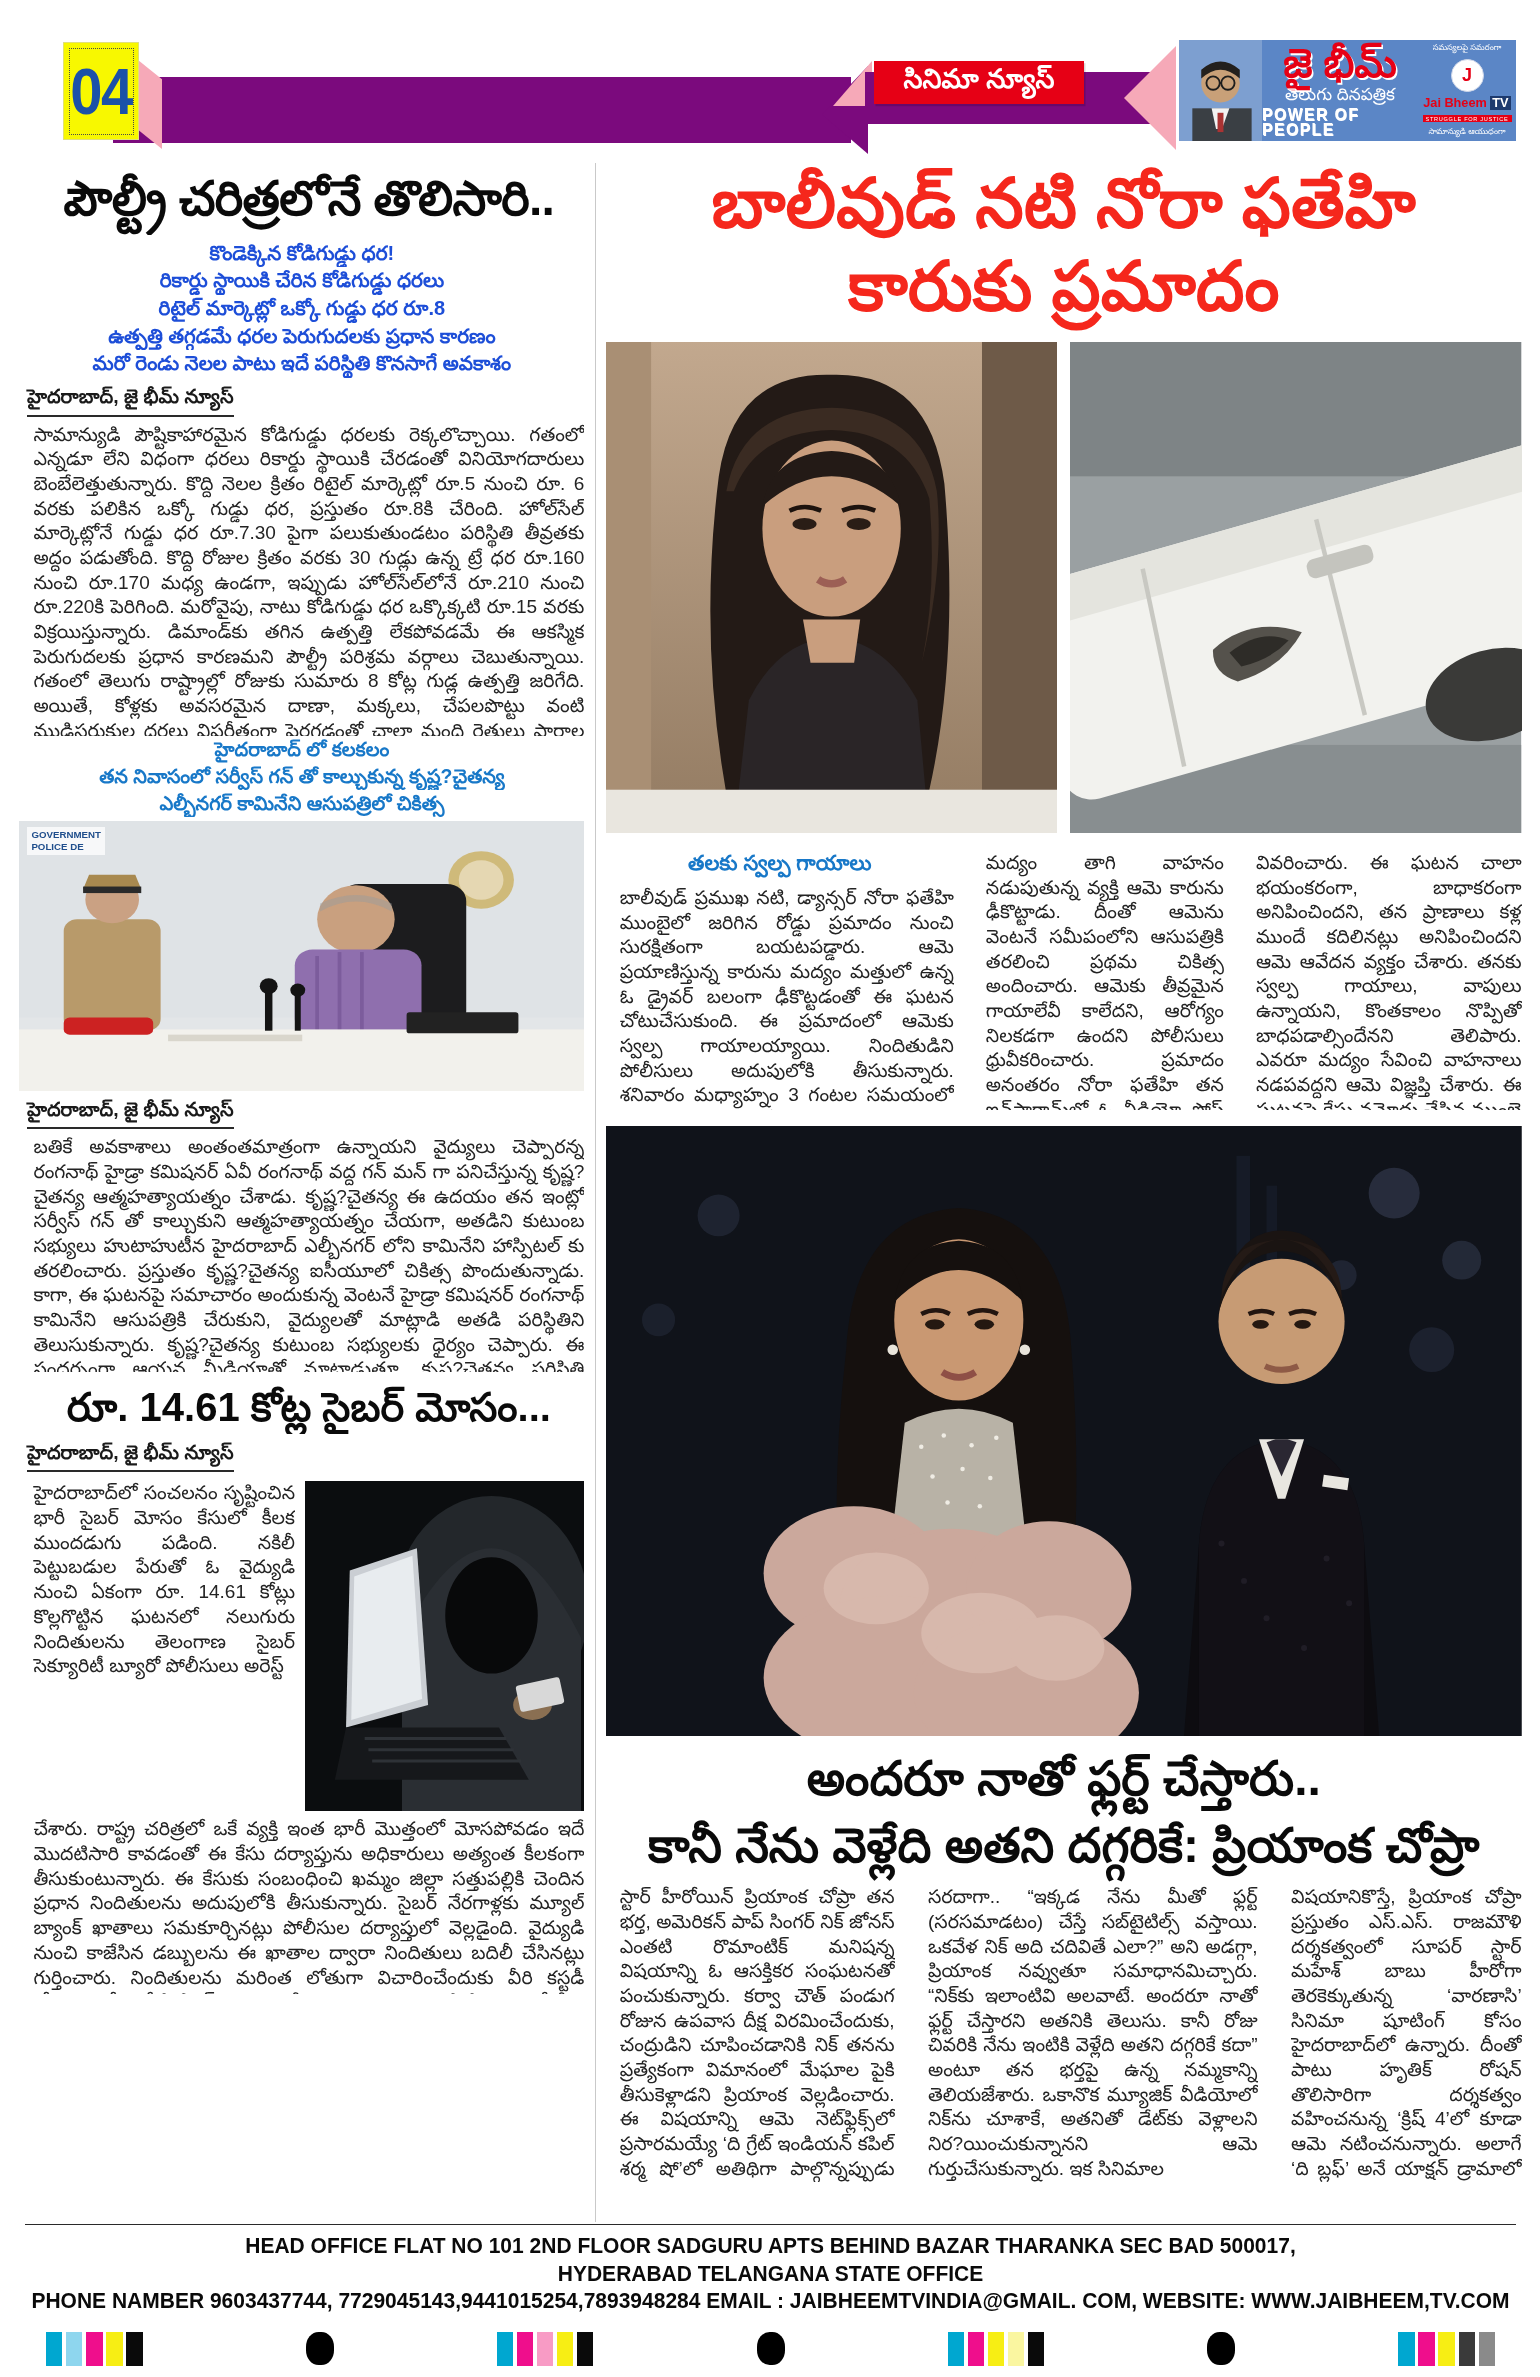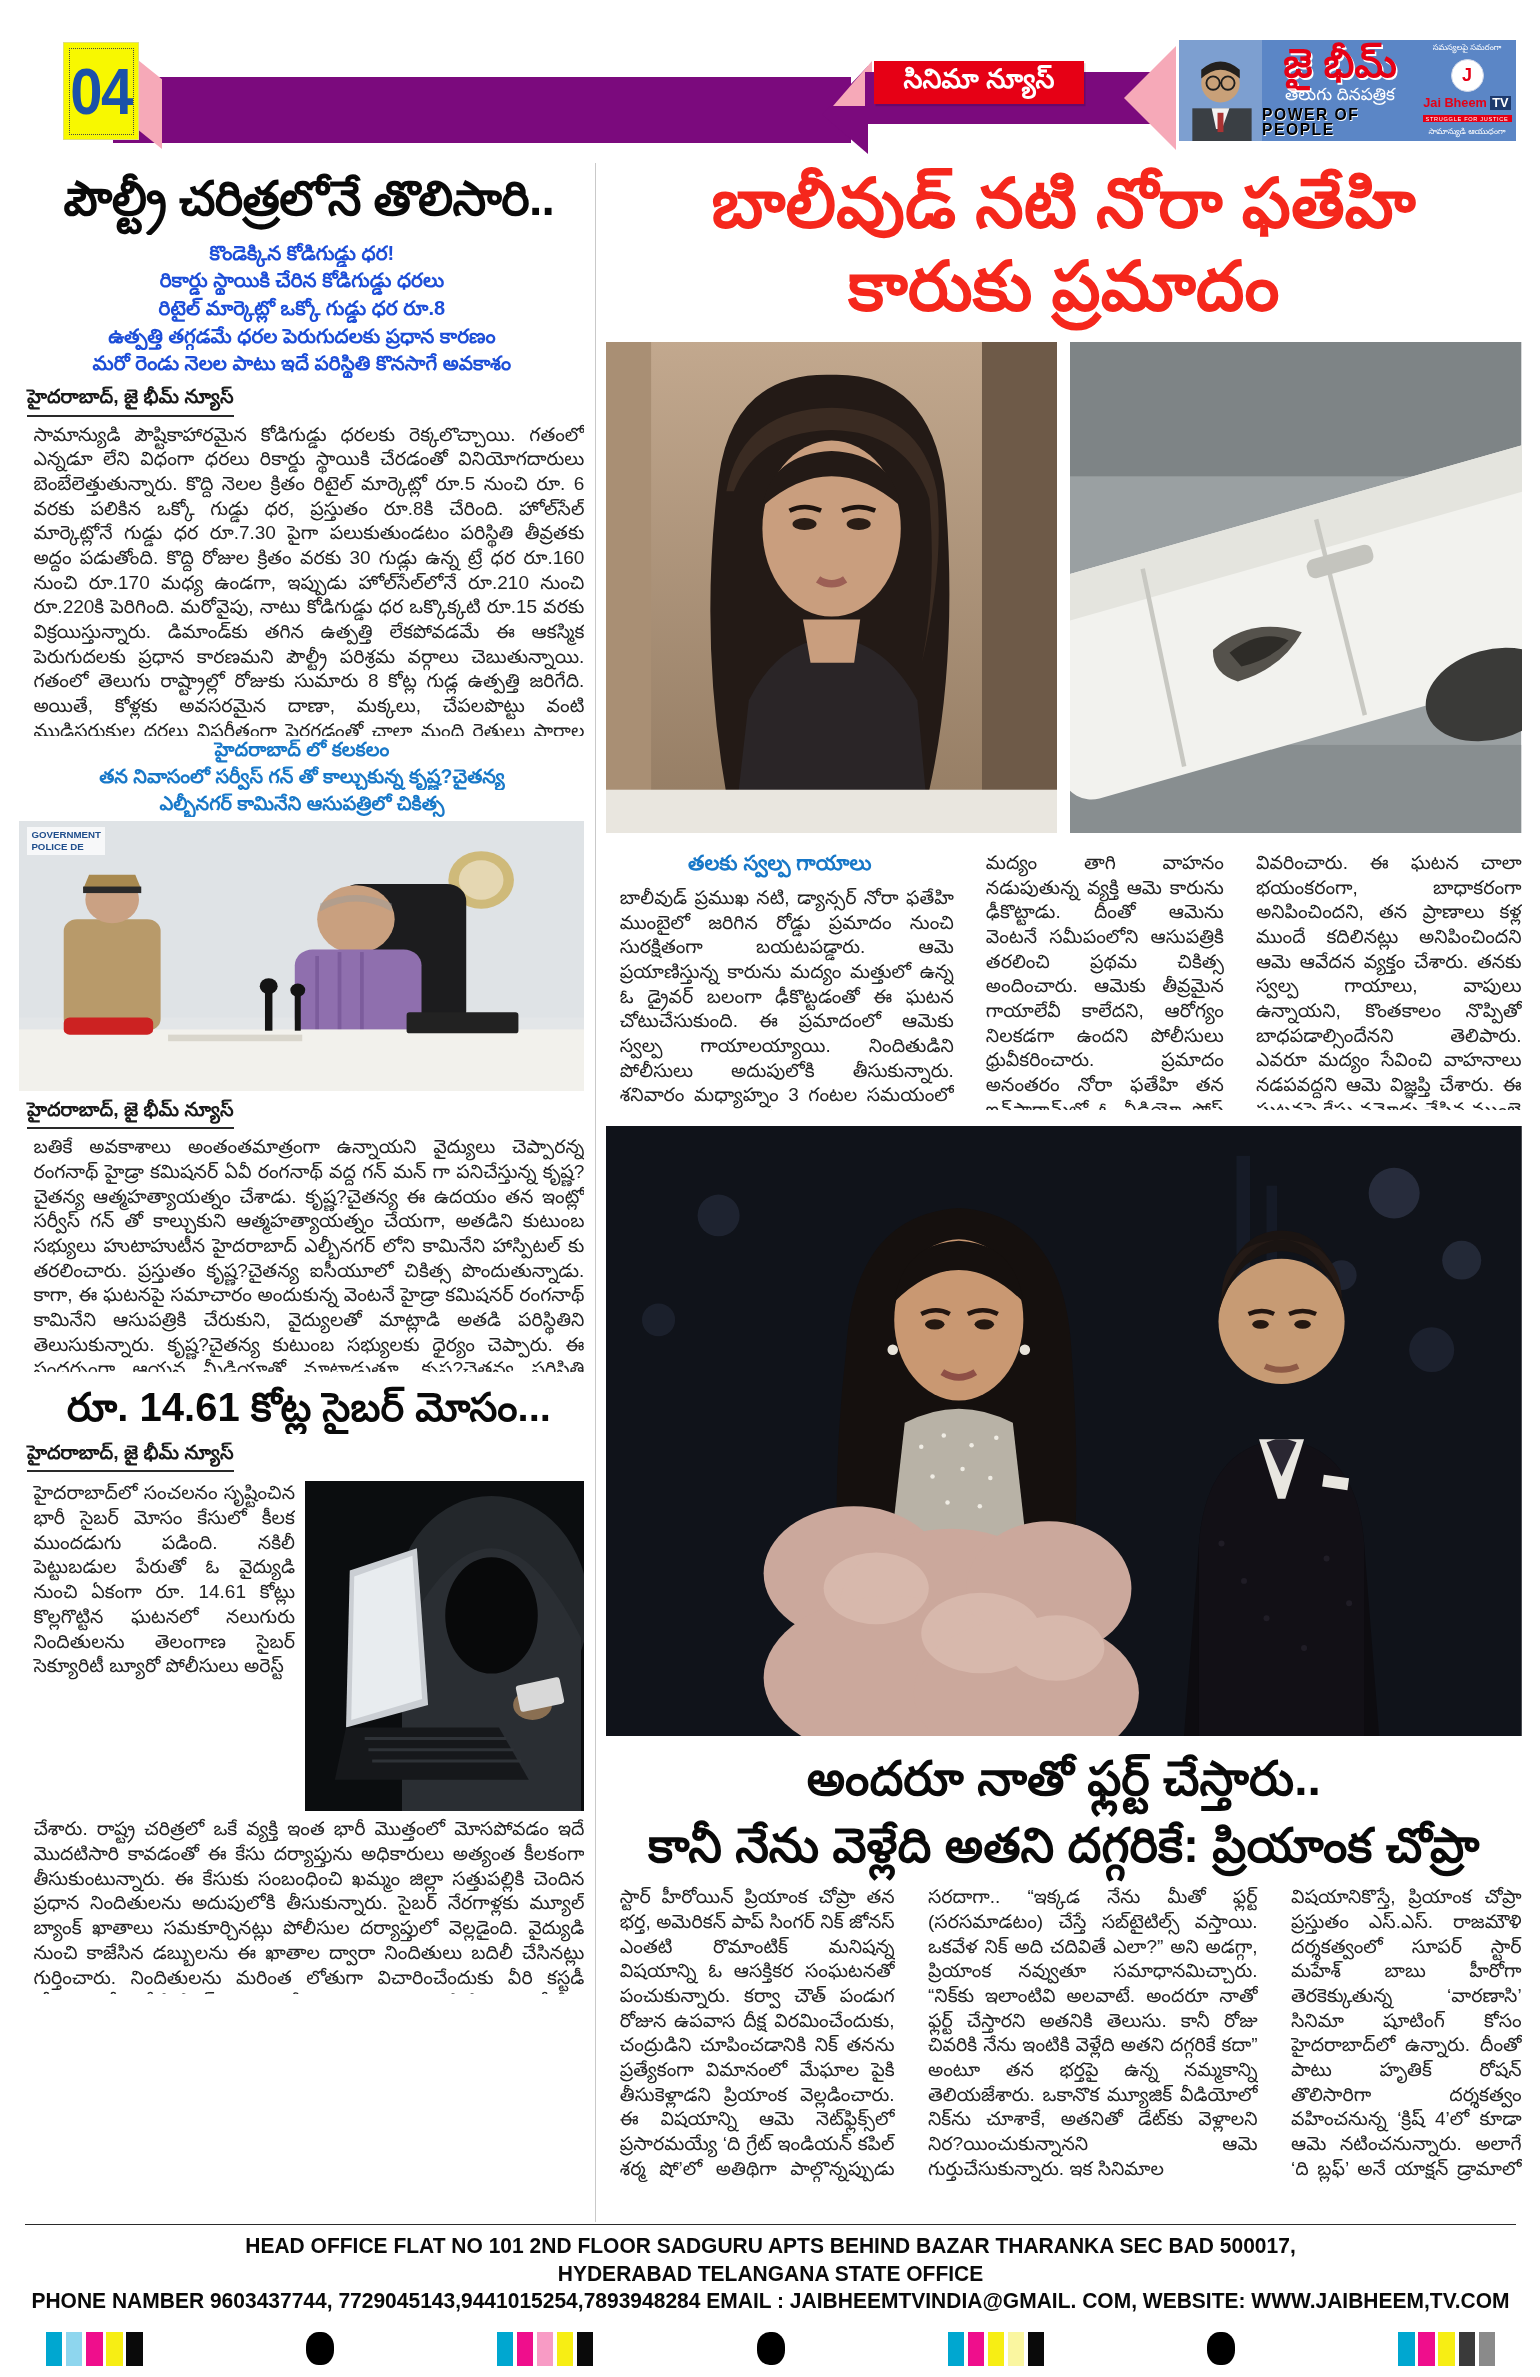--- a/index.html
+++ b/index.html
@@ -26,21 +26,21 @@
   .ribbon-right-pink{position:absolute;left:1124px;top:46px;width:52px;height:104px;background:#f6a9b8;
            clip-path:polygon(100% 0,0 50%,100% 100%);}
   .badge{position:absolute;left:874px;top:61px;width:210px;height:43px;background:#e60015;
          display:flex;align-items:center;justify-content:center;box-shadow:1.5px 2.2px 0 rgba(0,0,0,.15);}
   .badge span{color:#fff;font-weight:800;font-size:27px;}
   .logo{position:absolute;left:1179px;top:40px;width:337px;height:101px;background:#5b86c6;display:flex;overflow:hidden;}
   .logo-portrait{width:83px;height:101px;flex:none;}
   .logo-mid{flex:1;display:flex;flex-direction:column;align-items:center;justify-content:center;line-height:1;}
   .logo-title{color:#e60015;font-size:40px;font-weight:800;text-shadow:1.5px 1.5px 0 #fff;}
   .logo-sub{color:#fff;font-size:17px;margin-top:3px;}
-  .logo-power{color:#000000;font-size:15.7px;font-weight:800;letter-spacing:1.5px;margin-top:3.7px;text-shadow:0.7px 0.7px 0 #fff;}
+  .logo-power{color:#ffffff;font-size:15.7px;font-weight:800;letter-spacing:1.5px;margin-top:3.7px;text-shadow:0.7px 0.7px 0 #fff;}
   .logo-right{width:95px;flex:none;display:flex;flex-direction:column;align-items:center;justify-content:space-between;padding:3px 1.5px;}
   .logo-right .tiny{color:#fff;font-size:8.2px;white-space:nowrap;}
   .tv-circle{width:31px;height:31px;background:#fff;border-radius:50%;display:flex;align-items:center;justify-content:center;
              color:#e60015;font-weight:800;font-size:18px;border:1.5px solid #d0d8ea;}
   .tv-name{color:#e60015;font-weight:800;font-size:12.7px;line-height:1;}
   .tv-just{background:#e60015;color:#fff;font-size:5.6px;padding:0.7px 3px;letter-spacing:0.7px;}
 
   
   .content{display:flex;gap:10.4px;padding:0 19.4px;margin-top:10.4px;height:2059px;overflow:hidden;}
   .col-left{width:565px;flex:none;}

